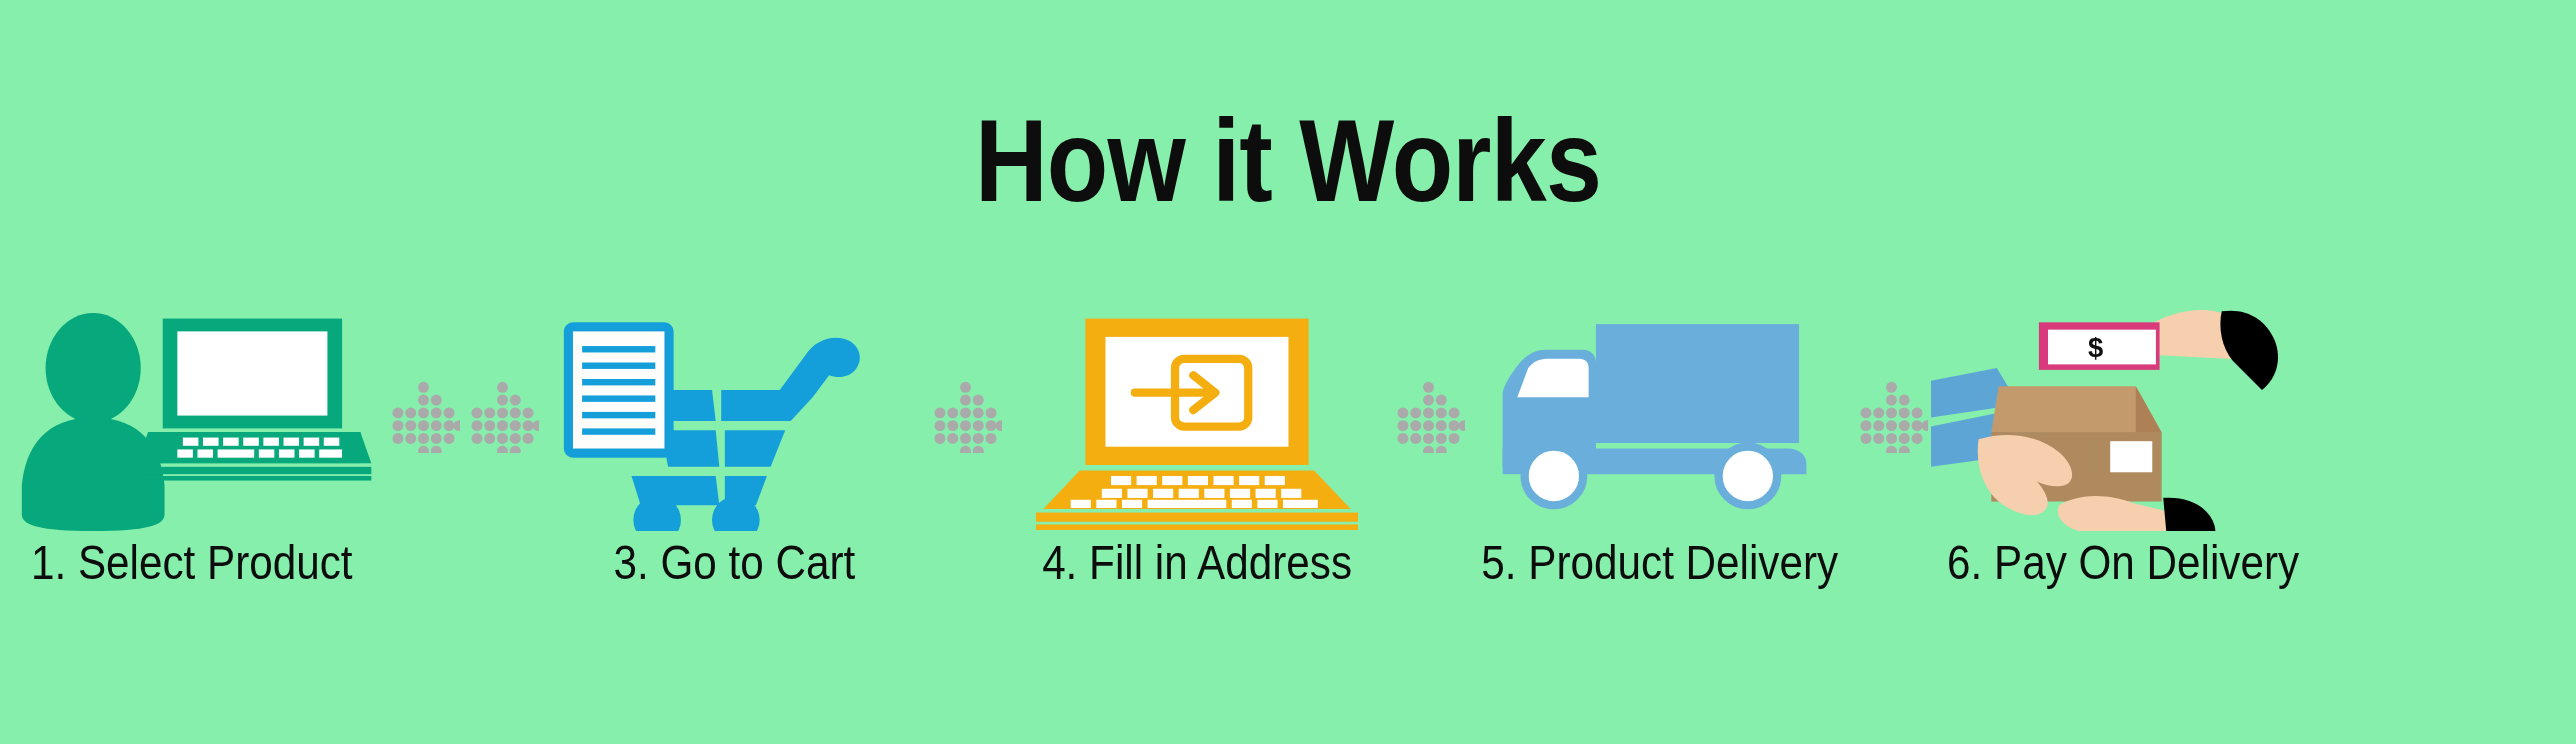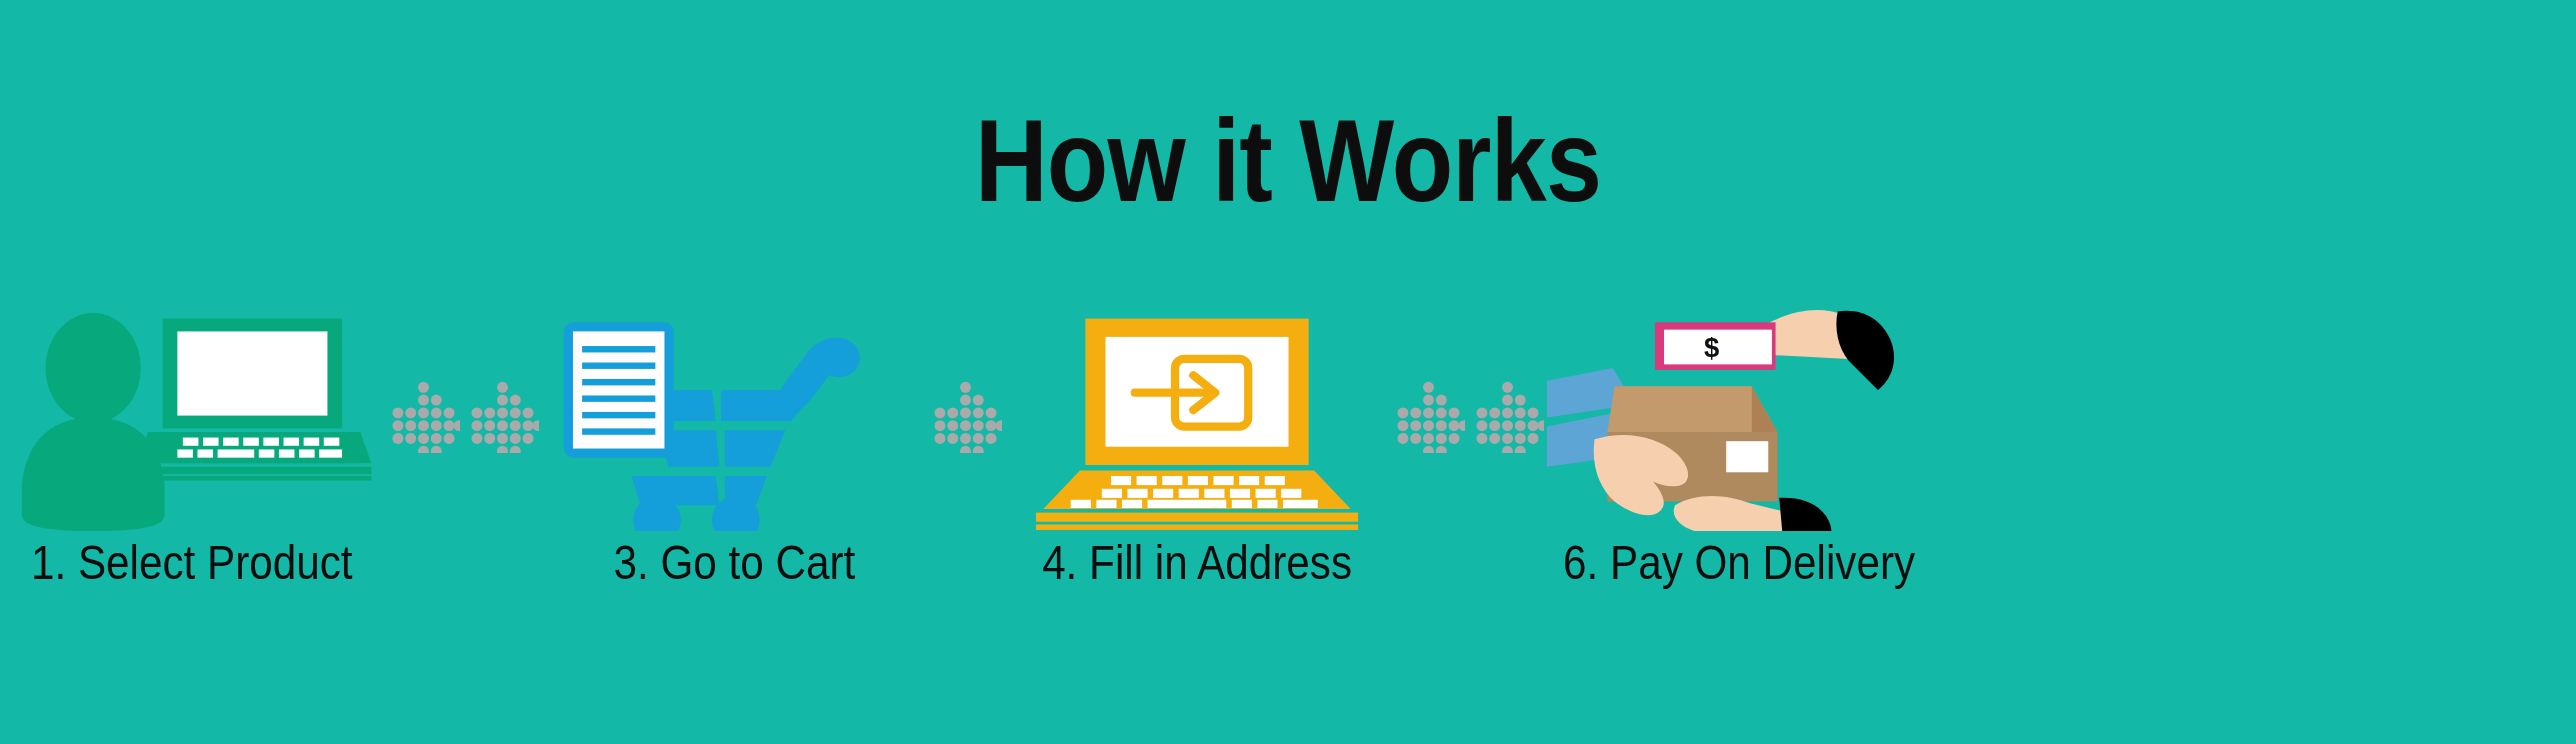--- a/index.html
+++ b/index.html
@@ -1,17 +1,17 @@
 <!DOCTYPE html>
 <html style="font-size:14.6px"><head>
 <meta charset="utf-8">
 <style>
   html,body{margin:0;padding:0;background:#ffffff;}
   body{width:2576px;height:745px;font-family:"Liberation Sans",sans-serif;overflow:hidden;}
-  #root{position:relative;width:2576px;height:745px;background:#14b8a6;}
+  #root{position:relative;width:2576px;height:745px;background:#86efac;}
 
   .title{
     position:absolute;left:0;top:102px;width:2576px;text-align:center;
     font-family:"Liberation Sans",sans-serif;
     font-size:117px;line-height:1;font-weight:700;color:#0d0d0d;
     letter-spacing:-0.9px;
     transform:scaleX(0.86);transform-origin:50% 50%;
   }
 
   .steps{position:absolute;left:0;top:302px;width:2576px;height:348px;
@@ -258,20 +258,36 @@
             <circle cx="40" cy="64" r="6"></circle>
             <circle cx="54" cy="64" r="6"></circle>
             <circle cx="68" cy="64" r="6"></circle>
           <circle cx="40" cy="78" r="6"></circle>
             <circle cx="54" cy="78" r="6"></circle>
           <circle cx="40" cy="92" r="6"></circle>
         </g>
       </svg>
     </div>
 
+    <div class="step">
+      <div class="art">
+        <svg width="366" height="229" viewBox="0 0 400 250">
+          <g fill="#6aaedc">
+            <path d="M28 100 C28 92 44 66 56 58 C62 54 68 52 76 52 L116 52 C124 52 130 58 130 66 L130 180 L28 180 Z"></path>
+            <rect x="130" y="24" width="222" height="130"></rect>
+            <path d="M130 160 L340 160 C352 160 360 168 360 176 L360 188 L130 188 Z"></path>
+            <rect x="28" y="160" width="102" height="28"></rect>
+          </g>
+          <path d="M56 72 C62 64 70 62 78 62 L112 62 C118 62 122 66 122 72 L122 104 L44 104 Z" fill="#ffffff"></path>
+          <circle cx="84" cy="190" r="32" fill="#ffffff" stroke="#6aaedc" stroke-width="9"></circle>
+          <circle cx="296" cy="190" r="32" fill="#ffffff" stroke="#6aaedc" stroke-width="9"></circle>
+        </svg>
+      </div>
+      <div class="caption">5. Product Delivery</div>
+    </div>
 
     <div class="sep">
       <svg width="73" height="73" viewBox="0 0 80 80">
         <g fill="#aaaaaa">
           <circle cx="40" cy="8" r="6"></circle>
           <circle cx="40" cy="22" r="6"></circle>
             <circle cx="54" cy="22" r="6"></circle>
           <circle cx="12" cy="36" r="6"></circle>
             <circle cx="26" cy="36" r="6"></circle>
             <circle cx="40" cy="36" r="6"></circle>

